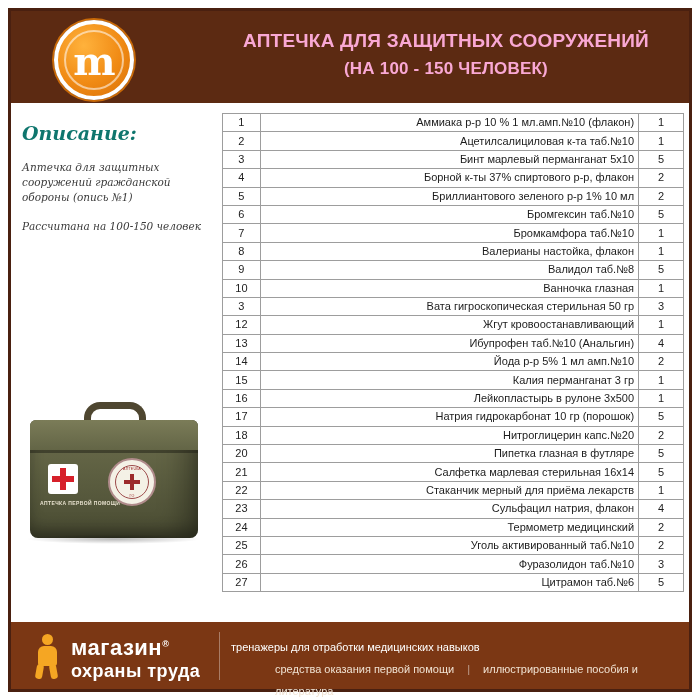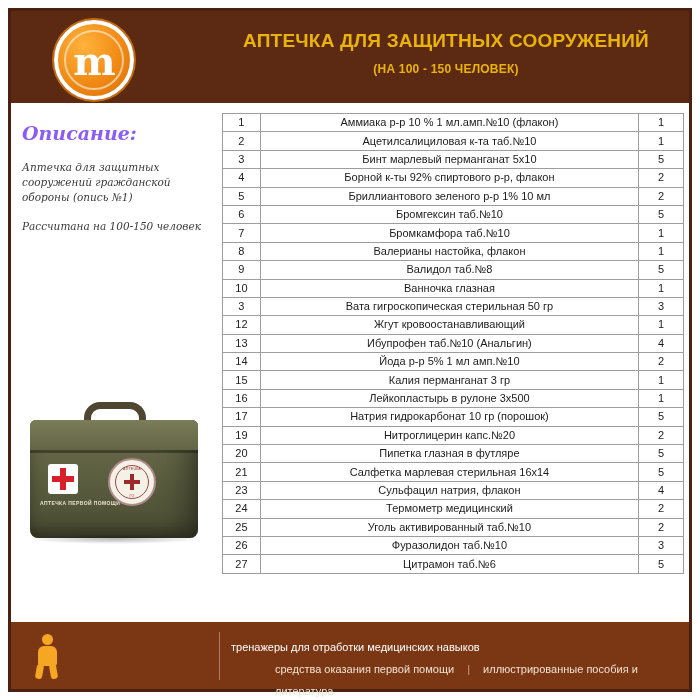--- a/index.html
+++ b/index.html
@@ -75,43 +75,43 @@
     font-size: 40px;
     color: #ffffff;
     letter-spacing: -1px;
   }
   .header-title {
     position: absolute;
     left: 200px;
     top: 16px;
     width: 470px;
     text-align: center;
-    color: #eab308;
+    color: #f9a8d4;
     font-weight: bold;
     font-size: 19px;
     line-height: 28px;
     letter-spacing: 0.2px;
   }
   .header-title .line2 {
     display: block;
-    font-size: 12px;
+    font-size: 17px;
   }
   
   .left-col {
     position: absolute;
     left: 14px;
     top: 108px;
     width: 205px;
   }
   .desc-title {
     font-family: "DejaVu Serif", serif;
     font-style: italic;
     font-weight: bold;
     font-size: 19px;
-    color: #8b5cf6;
+    color: #0f766e;
     margin: 14px 0 16px 8px;
   }
   .desc-p {
     font-family: "DejaVu Serif", serif;
     font-style: italic;
     font-size: 10.5px;
     line-height: 15px;
     color: #3a3a3a;
     margin: 0 6px 14px 8px;
   }
@@ -254,21 +254,21 @@
     padding: 0 4px;
     line-height: 17px;
   }
   td.col-num {
     width: 30px;
     text-align: center;
     color: #222;
   }
   td.col-name {
     width: 380px;
-    text-align: center;
+    text-align: right;
     white-space: nowrap;
     overflow: hidden;
   }
   td.col-qty {
     width: 38px;
     text-align: center;
   }
   
   .brand-band {
     position: absolute;
@@ -418,21 +418,21 @@
             <td class="col-name">Ацетилсалициловая к-та таб.№10</td>
             <td class="col-qty">1</td>
           </tr>
           <tr>
             <td class="col-num">3</td>
             <td class="col-name">Бинт марлевый перманганат 5х10</td>
             <td class="col-qty">5</td>
           </tr>
           <tr>
             <td class="col-num">4</td>
-            <td class="col-name">Борной к-ты 92% спиртового р-р, флакон</td>
+            <td class="col-name">Борной к-ты 37% спиртового р-р, флакон</td>
             <td class="col-qty">2</td>
           </tr>
           <tr>
             <td class="col-num">5</td>
             <td class="col-name">Бриллиантового зеленого р-р 1% 10 мл</td>
             <td class="col-qty">2</td>
           </tr>
           <tr>
             <td class="col-num">6</td>
             <td class="col-name">Бромгексин таб.№10</td>
@@ -487,33 +487,38 @@
             <td class="col-num">16</td>
             <td class="col-name">Лейкопластырь в рулоне 3х500</td>
             <td class="col-qty">1</td>
           </tr>
           <tr>
             <td class="col-num">17</td>
             <td class="col-name">Натрия гидрокарбонат 10 гр (порошок)</td>
             <td class="col-qty">5</td>
           </tr>
           <tr>
-            <td class="col-num">19</td>
+            <td class="col-num">18</td>
             <td class="col-name">Нитроглицерин капс.№20</td>
             <td class="col-qty">2</td>
           </tr>
           <tr>
             <td class="col-num">20</td>
             <td class="col-name">Пипетка глазная в футляре</td>
             <td class="col-qty">5</td>
           </tr>
           <tr>
             <td class="col-num">21</td>
             <td class="col-name">Салфетка марлевая стерильная 16х14</td>
             <td class="col-qty">5</td>
+          </tr>
+          <tr>
+            <td class="col-num">22</td>
+            <td class="col-name">Стаканчик мерный для приёма лекарств</td>
+            <td class="col-qty">1</td>
           </tr>
           <tr>
             <td class="col-num">23</td>
             <td class="col-name">Сульфацил натрия, флакон</td>
             <td class="col-qty">4</td>
           </tr>
           <tr>
             <td class="col-num">24</td>
             <td class="col-name">Термометр медицинский</td>
             <td class="col-qty">2</td>
@@ -537,20 +542,26 @@
     </table>
   </div>
 
   <div class="brand-band">
     <div class="brand-left">
       <div class="brand-figure">
         <div class="fig-head"></div>
         <div class="fig-body"></div>
         <div class="fig-leg-l"></div>
         <div class="fig-leg-r"></div>
+      </div>
+      <div class="brand-name">
+        <div class="l1">
+          <span>магазин</span><sup>®</sup>
+        </div>
+        <div class="l2">охраны труда</div>
       </div>
     </div>
     <div class="brand-divider"></div>
     <div class="brand-lines">
       <div class="row1">тренажеры для отработки медицинских навыков</div>
       <div class="row2">
         <span>средства оказания первой помощи</span>
         <span class="sep">|</span>
         <span>иллюстрированные пособия и литература</span>
       </div>

